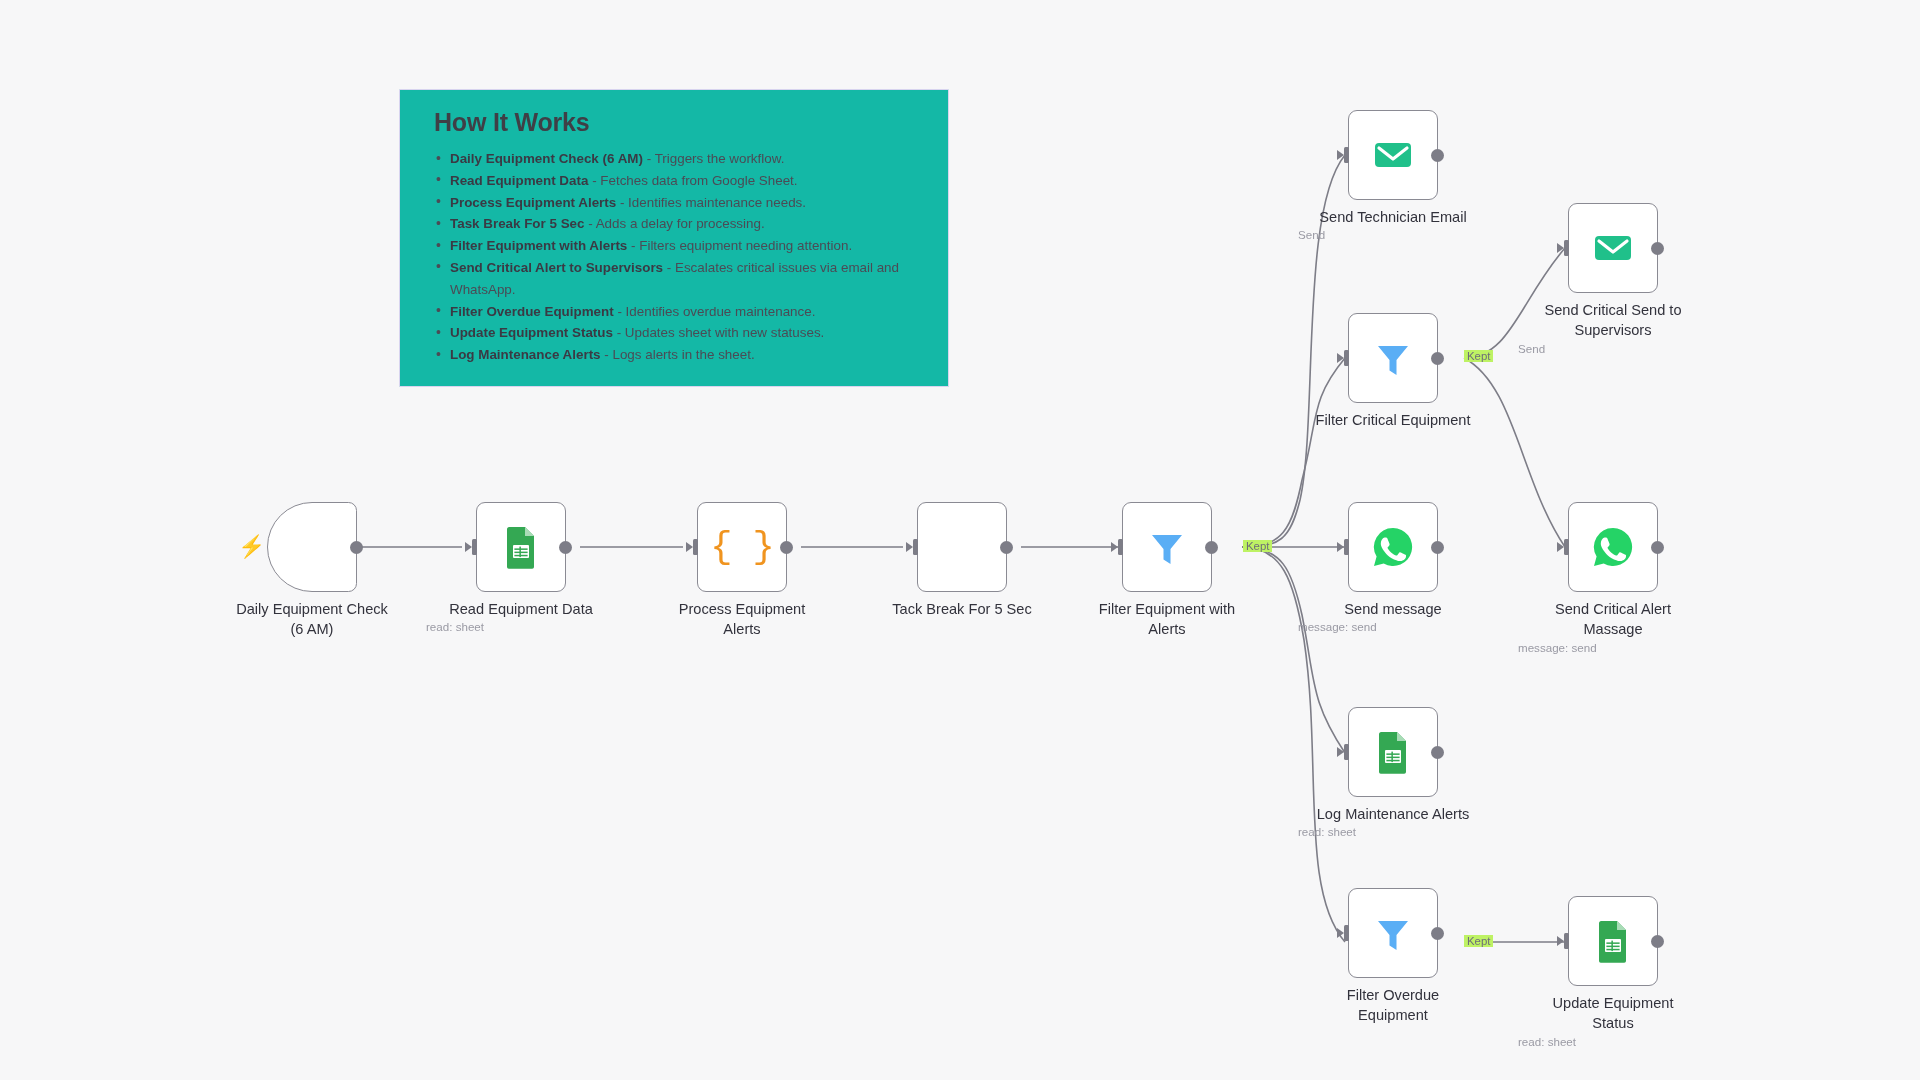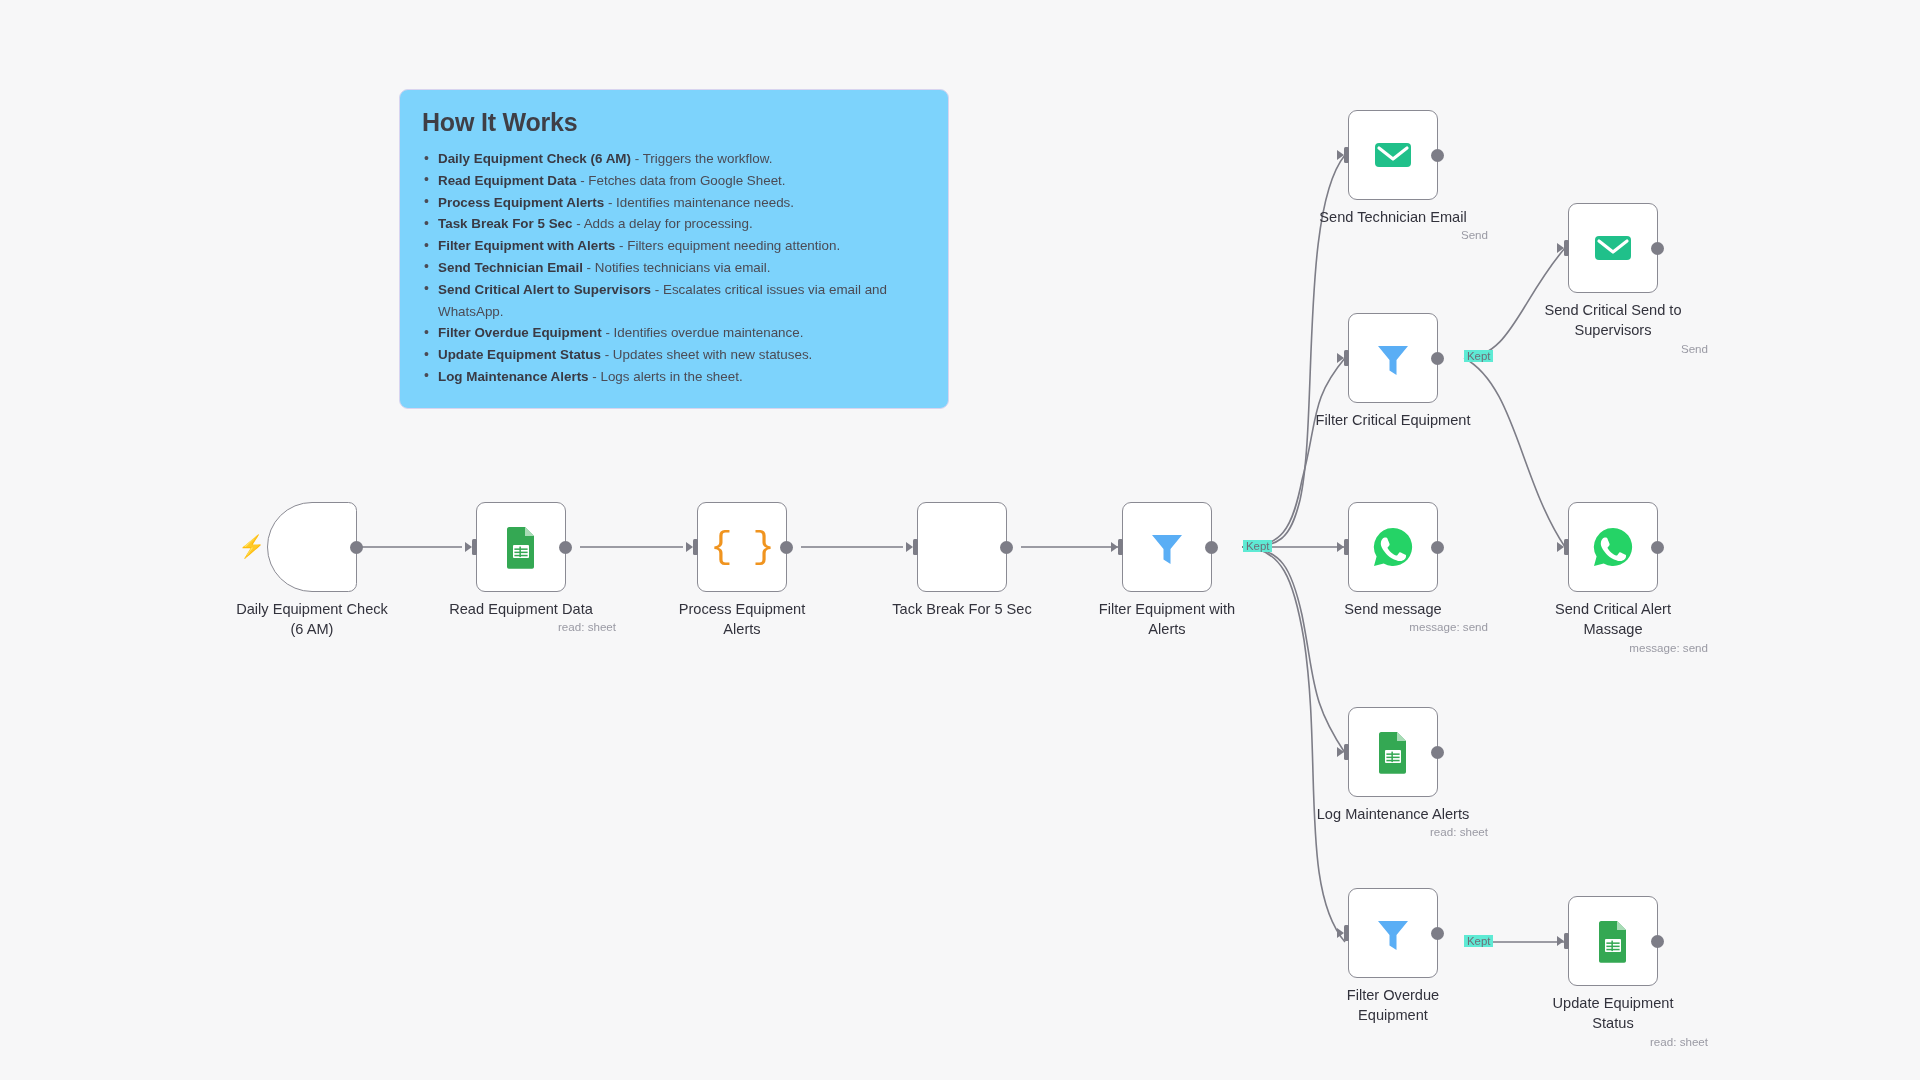--- a/index.html
+++ b/index.html
@@ -9,24 +9,24 @@
     font-family: "Liberation Sans", sans-serif;
     overflow: hidden;
   }
   #canvas { position: relative; width: 1920px; height: 1080px; }
 
   
   .sticky {
     position: absolute;
     left: 399px; top: 89px;
     width: 550px;
-    background: #7dd3fc;
+    background: #14b8a6;
     border: 1px solid #d8d4ef;
-    border-radius: 9px;
-    padding: 18px 22px 20px 22px;
+    border-radius: 1px;
+    padding: 18px 22px 20px 34px;
   }
   .sticky h1 {
     font-size: 25px;
     font-weight: 700;
     color: #3f3f46;
     letter-spacing: -0.2px;
     margin-bottom: 11px;
   }
   .sticky ul { list-style: none; }
   .sticky li {
@@ -70,21 +70,21 @@
     font-size: 14.6px;
     line-height: 20px;
     color: #32323c;
     white-space: pre-line;
   }
   .node .subcaption {
     position: absolute;
     left: 50%;
     transform: translateX(-50%);
     width: 190px;
-    text-align: right;
+    text-align: left;
     font-size: 11.6px;
     color: #9a9aa4;
   }
   .node .sub1 { top: 118px; }
   .node .sub2 { top: 139px; }
 
   
   .port-out {
     position: absolute; right: -6.5px; top: 50%;
     margin-top: -6.5px;
@@ -112,21 +112,21 @@
   .bolt {
     position: absolute;
     left: -30px; top: 50%; margin-top: -11px;
     font-size: 22px; color: #ff6d5a;
     line-height: 1;
   }
   .edge-label {
     position: absolute;
     font-size: 11.4px;
     color: #6e6e78;
-    background: #5eead4;
+    background: #bef264;
     padding: 0 3px;
     white-space: nowrap;
   }
 
   
   .ico { display: block; }
   .circ-clock { width: 46px; height: 46px; border-radius: 50%; background: #24a158; position: relative; }
   .circ-clock::before { content: ""; position: absolute; left: 22px; top: 11px; width: 2.6px; height: 13px; background: #fff; border-radius: 2px; }
   .circ-clock::after { content: ""; position: absolute; left: 22.5px; top: 22px; width: 2.6px; height: 9px; background: #fff; border-radius: 2px; transform-origin: top center; transform: rotate(42deg); }
   .circ-pause { width: 46px; height: 46px; border-radius: 50%; background: #9e1f49; position: relative; }
@@ -141,21 +141,20 @@
 <div id="canvas">
 
   <div class="sticky">
     <h1>How It Works</h1>
     <ul>
       <li><b>Daily Equipment Check (6 AM)</b><span> - Triggers the workflow.</span></li>
       <li><b>Read Equipment Data</b><span> - Fetches data from Google Sheet.</span></li>
       <li><b>Process Equipment Alerts</b><span> - Identifies maintenance needs.</span></li>
       <li><b>Task Break For 5 Sec</b><span> - Adds a delay for processing.</span></li>
       <li><b>Filter Equipment with Alerts</b><span> - Filters equipment needing attention.</span></li>
-      <li><b>Send Technician Email</b><span> - Notifies technicians via email.</span></li>
       <li><b>Send Critical Alert to Supervisors</b><span> - Escalates critical issues via email and WhatsApp.</span></li>
       <li><b>Filter Overdue Equipment</b><span> - Identifies overdue maintenance.</span></li>
       <li><b>Update Equipment Status</b><span> - Updates sheet with new statuses.</span></li>
       <li><b>Log Maintenance Alerts</b><span> - Logs alerts in the sheet.</span></li>
     </ul>
   </div>
 
   <svg id="edges">
 
     <path class="edge" d="M 358 547 L 462 547"></path>

